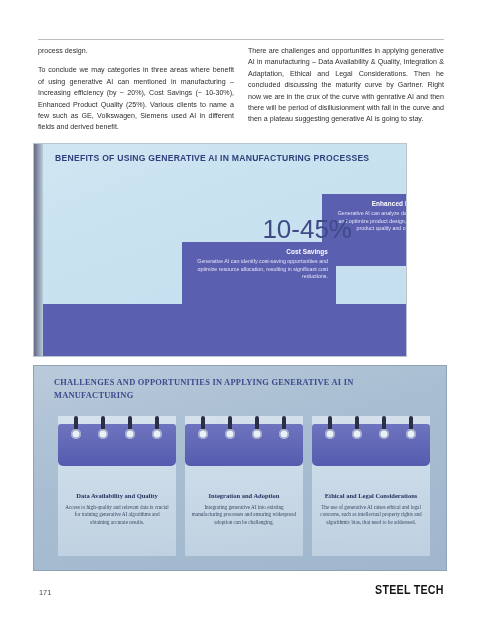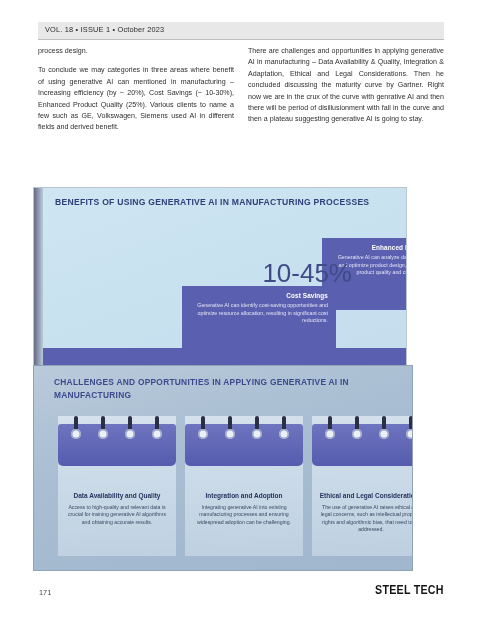--- a/index.html
+++ b/index.html
@@ -37,21 +37,20 @@
     text-align:justify;
     -webkit-hyphens:none;hyphens:none;
   }
 
   
   .fig1{
     position:absolute;left:34px;top:144px;width:372px;height:212px;
     background:linear-gradient(160deg,#cfe6f2 0%,#c9e2f0 38%,#c4dced 100%);
     box-shadow:0 0 0 1px #b9c6cf;
     overflow:hidden;
-    margin-top:44px;
   }
   .fig1-spine{
     position:absolute;left:0;top:0;width:9px;height:100%;
     background:linear-gradient(90deg,#52566f 0%,#7e86a0 45%,#b6c9d6 100%);
     opacity:.85;
   }
   .fig1-title{
     position:absolute;left:21px;top:9px;
     font-size:8.6px;font-weight:bold;color:#2f3f7a;letter-spacing:.25px;
     white-space:nowrap;
@@ -80,24 +79,25 @@
   #stat-cost{left:148px;top:72px;width:170px;}
   #stat-cost .stat-num{font-size:26px;}
   #stat-cost .card{width:138px;height:62px;}
 
   #stat-quality{left:288px;top:28px;width:156px;}
   #stat-quality .stat-num{font-size:22px;}
   #stat-quality .card{width:124px;height:58px;}
 
   
   .fig2{
-    position:absolute;left:34px;top:366px;width:378px;height:204px;
+    position:absolute;left:34px;top:366px;width:412px;height:204px;
     background:linear-gradient(165deg,#b9cadb 0%,#a9bed2 40%,#9fb6cd 100%);
     box-shadow:0 0 0 1px #8fa3b5;
     overflow:hidden;
+    font-family:Liberation Serif, serif;
   }
   .fig2-title{
     position:absolute;left:20px;top:10px;width:340px;
     font-size:8.4px;font-weight:bold;color:#3b4a8c;letter-spacing:.25px;
     line-height:13px;
   }
   .notes{
     position:absolute;left:24px;top:50px;width:372px;height:140px;
     display:flex;justify-content:space-between;
   }
@@ -137,23 +137,20 @@
     letter-spacing:.3px;
     transform:scaleX(.82);transform-origin:right center;
     font-family:"Liberation Sans", sans-serif;
   }
 </style>
 </head>
 <body>
 
 <div class="page">
 
-  <div class="masthead">
-    <span class="masthead-text">VOL. 18 • ISSUE 1 • October 2023</span>
-  </div>
   <div class="masthead-rule"></div>
 
   <div class="col col-left">
     <p>process design.</p>
     <p>To conclude we may categories in three areas where benefit of using generative AI can mentioned in manufacturing – Increasing efficiency (by ~ 20%), Cost Savings (~ 10-30%), Enhanced Product Quality (25%). Various clients to name a few such as GE, Volkswagen, Siemens used AI in different fields and derived benefit.</p>
   </div>
   <div class="col col-right">
     <p>There are challenges and opportunities in applying generative AI in manufacturing – Data Availability &amp; Quality, Integration &amp; Adaptation, Ethical and Legal Considerations. Then he concluded discussing the maturity curve by Gartner. Right now we are in the crux of the curve with genrative AI  and then there will be period of  disillusionment with fall in the curve and then a plateau suggesting generative AI is going to stay.</p>
   </div>
 

